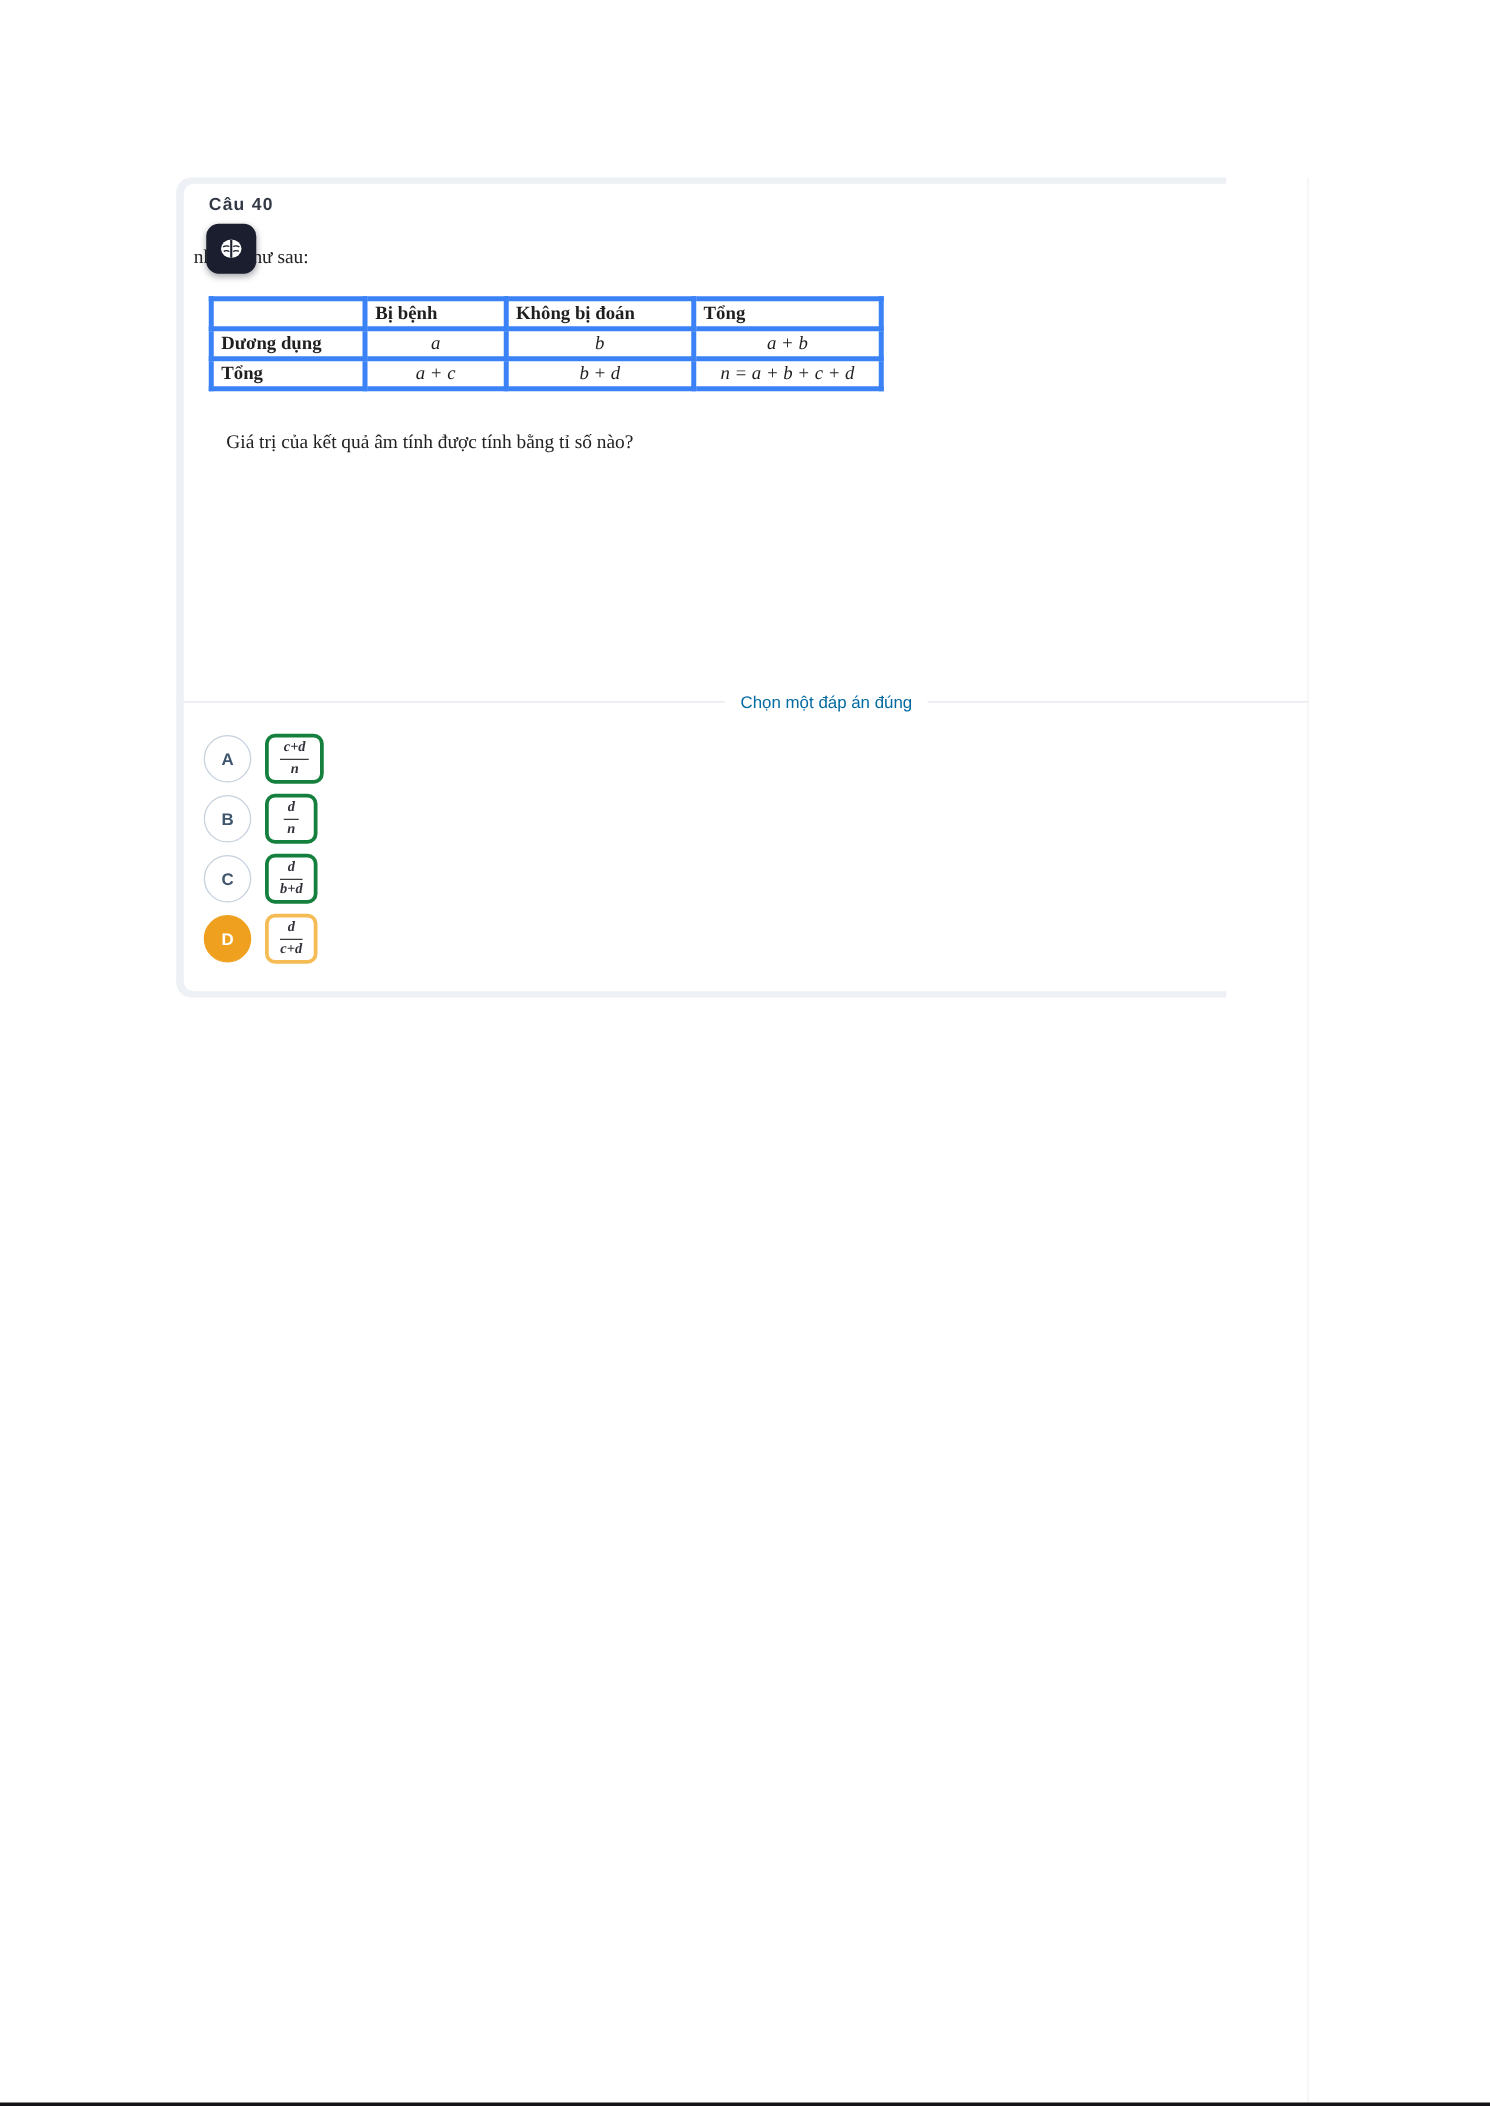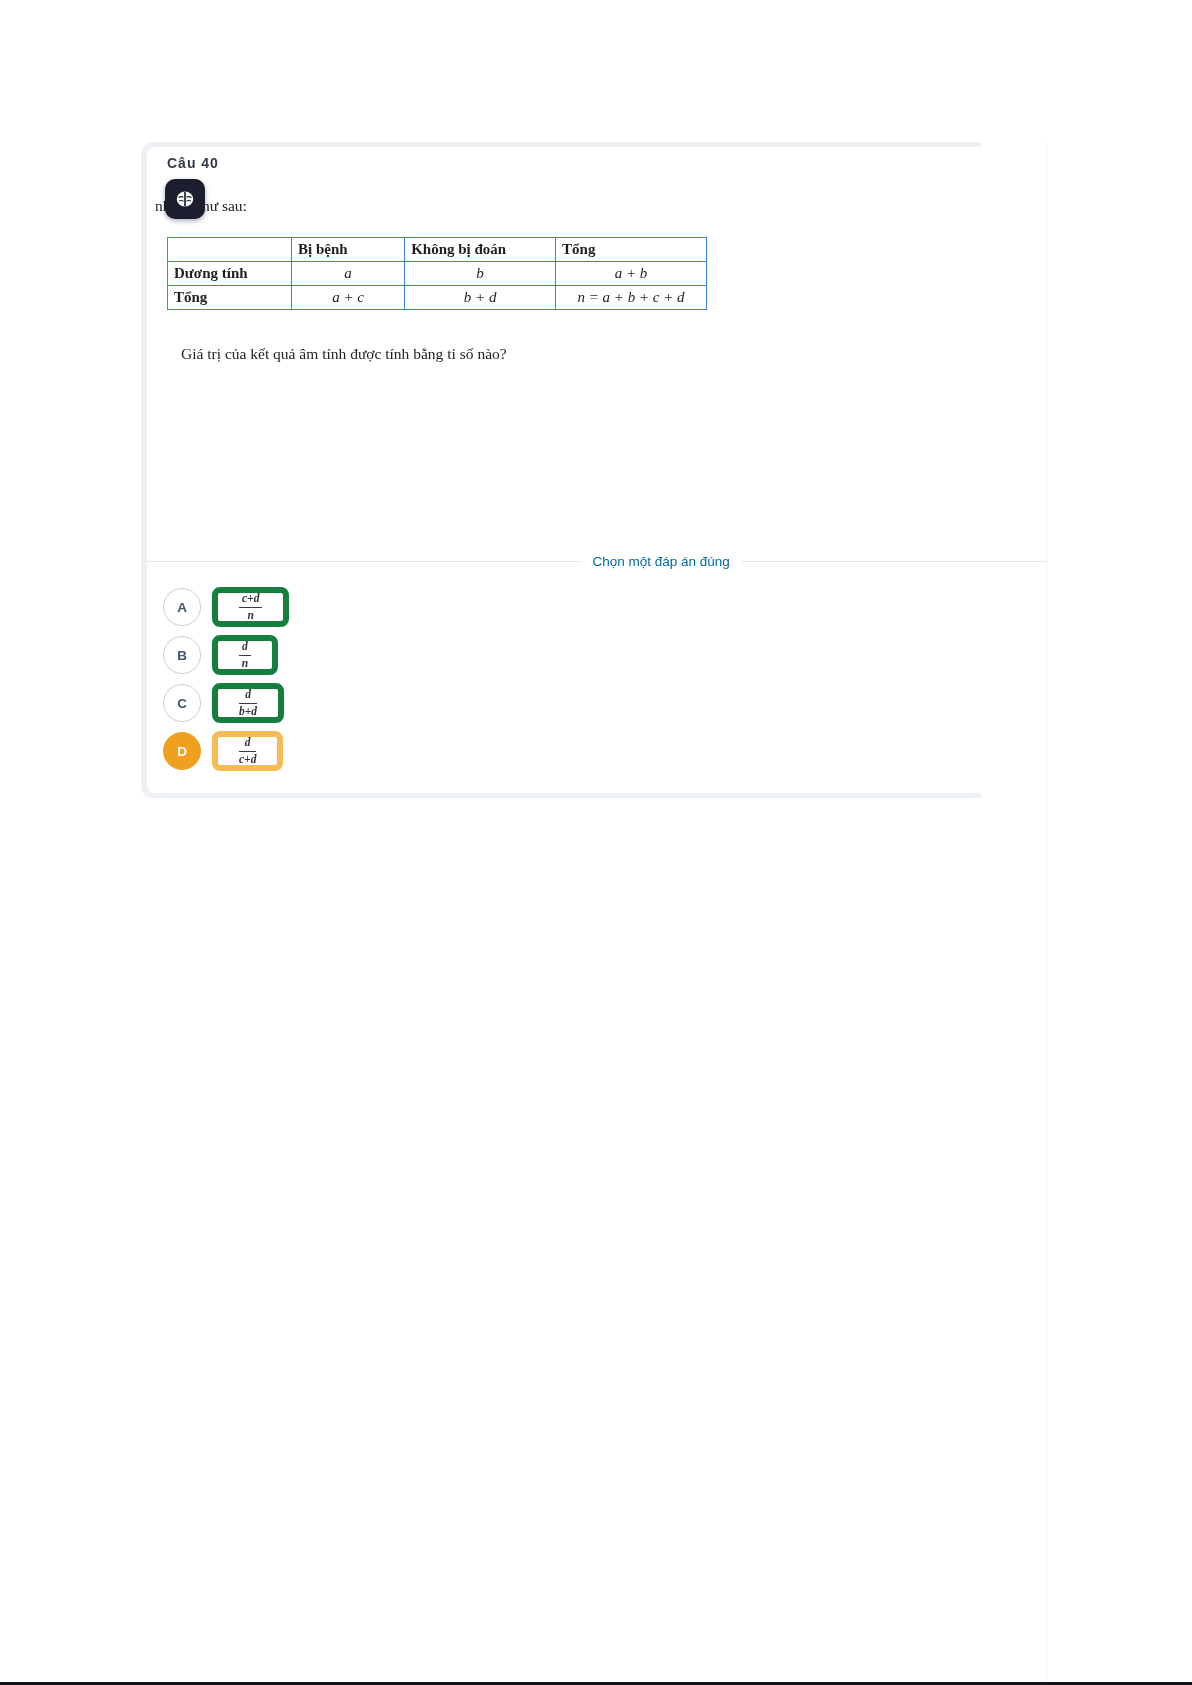--- a/index.html
+++ b/index.html
@@ -25,21 +25,21 @@
   .q-line2 { position:absolute; left:8px; top:50px; font-size:15.5px; }
   .assistant-btn {
     position:absolute; left:18px; top:32px; width:40px; height:40px;
     background:#1b1e2e; border-radius:10px; display:flex; align-items:center; justify-content:center;
     box-shadow:0 2px 5px rgba(20,22,40,.35); cursor:pointer; z-index:5;
   }
   table.data {
     position:absolute; left:20px; top:90px; width:540px; border-collapse:collapse;
     font-family:"Liberation Serif", serif; font-size:15px; color:#1f1f1f;
   }
-  table.data th, table.data td { border:1px solid #3b82f6; height:24px; padding:1px 6px; }
+  table.data th, table.data td { border:4px solid #3b82f6; height:24px; padding:1px 6px; }
   table.data th { text-align:left; font-weight:bold; }
   td.rowlabel { font-weight:bold; text-align:left; }
   td.val { text-align:center; font-style:italic; }
   .col0{width:23%;} .col1{width:21%;} .col2{width:28%;} .col3{width:28%;}
   .prompt { position:absolute; left:10px; top:198px; font-size:15.5px;margin-left:24px; }
   .divider {
     position:absolute; left:0; top:407px; width:100%;
     display:flex; align-items:center;
   }
   .divider .line { height:1px; background:#e2e6ec; }
@@ -47,21 +47,21 @@
   .divider .line.r { flex:1; }
   .divider .label { padding:0 12px; font-size:13.5px; color:#0369a1; white-space:nowrap; }
   .options { position:absolute; left:16px; top:440px; display:flex; flex-direction:column; gap:8px; }
   .option-row { display:flex; align-items:center; gap:11px; height:40px; cursor:pointer; }
   .opt-circle {
     width:38px; height:38px; border-radius:50%; border:1px solid #c6d1dd; background:#ffffff;
     display:flex; align-items:center; justify-content:center;
     font-size:13.5px; font-weight:bold; color:#3f566e;
   }
   .opt-box {
-    min-width:42px; height:40px; padding:0 21px; border:6px solid #15803d; border-radius:8px;
+    min-width:42px; height:40px; padding:0 9px; border:3px solid #15803d; border-radius:8px;
     background:#ffffff; display:flex; align-items:center; justify-content:center;
   }
   .option-row.selected .opt-circle { background:#efa01f; border-color:#efa01f; color:#ffffff; }
   .option-row.selected .opt-box { border-color:#f5bc55; }
   .frac {
     display:inline-block; text-align:center;
     font-family:"Liberation Serif", serif; font-style:italic; font-weight:bold;
     font-size:11.5px; color:#32323c; line-height:1.15;
   }
   .frac .num { display:block; border-bottom:1px solid #3a3a3a; padding:0 3px 1px; }
@@ -94,21 +94,21 @@
 
       <table class="data">
         <tbody>
             <tr>
           <th class="col0"></th>
           <th class="col1">Bị bệnh</th>
           <th class="col2">Không bị đoán</th>
           <th class="col3">Tổng</th>
         </tr>
         <tr>
-          <td class="rowlabel">Dương tính</td>
+          <td class="rowlabel">Dương dụng</td>
           <td class="val">a</td>
           <td class="val">b</td>
           <td class="val">a + b</td>
         </tr>
         <tr>
           <td class="rowlabel">Tổng</td>
           <td class="val">a + c</td>
           <td class="val">b + d</td>
           <td class="val">n = a + b + c + d</td>
         </tr>

